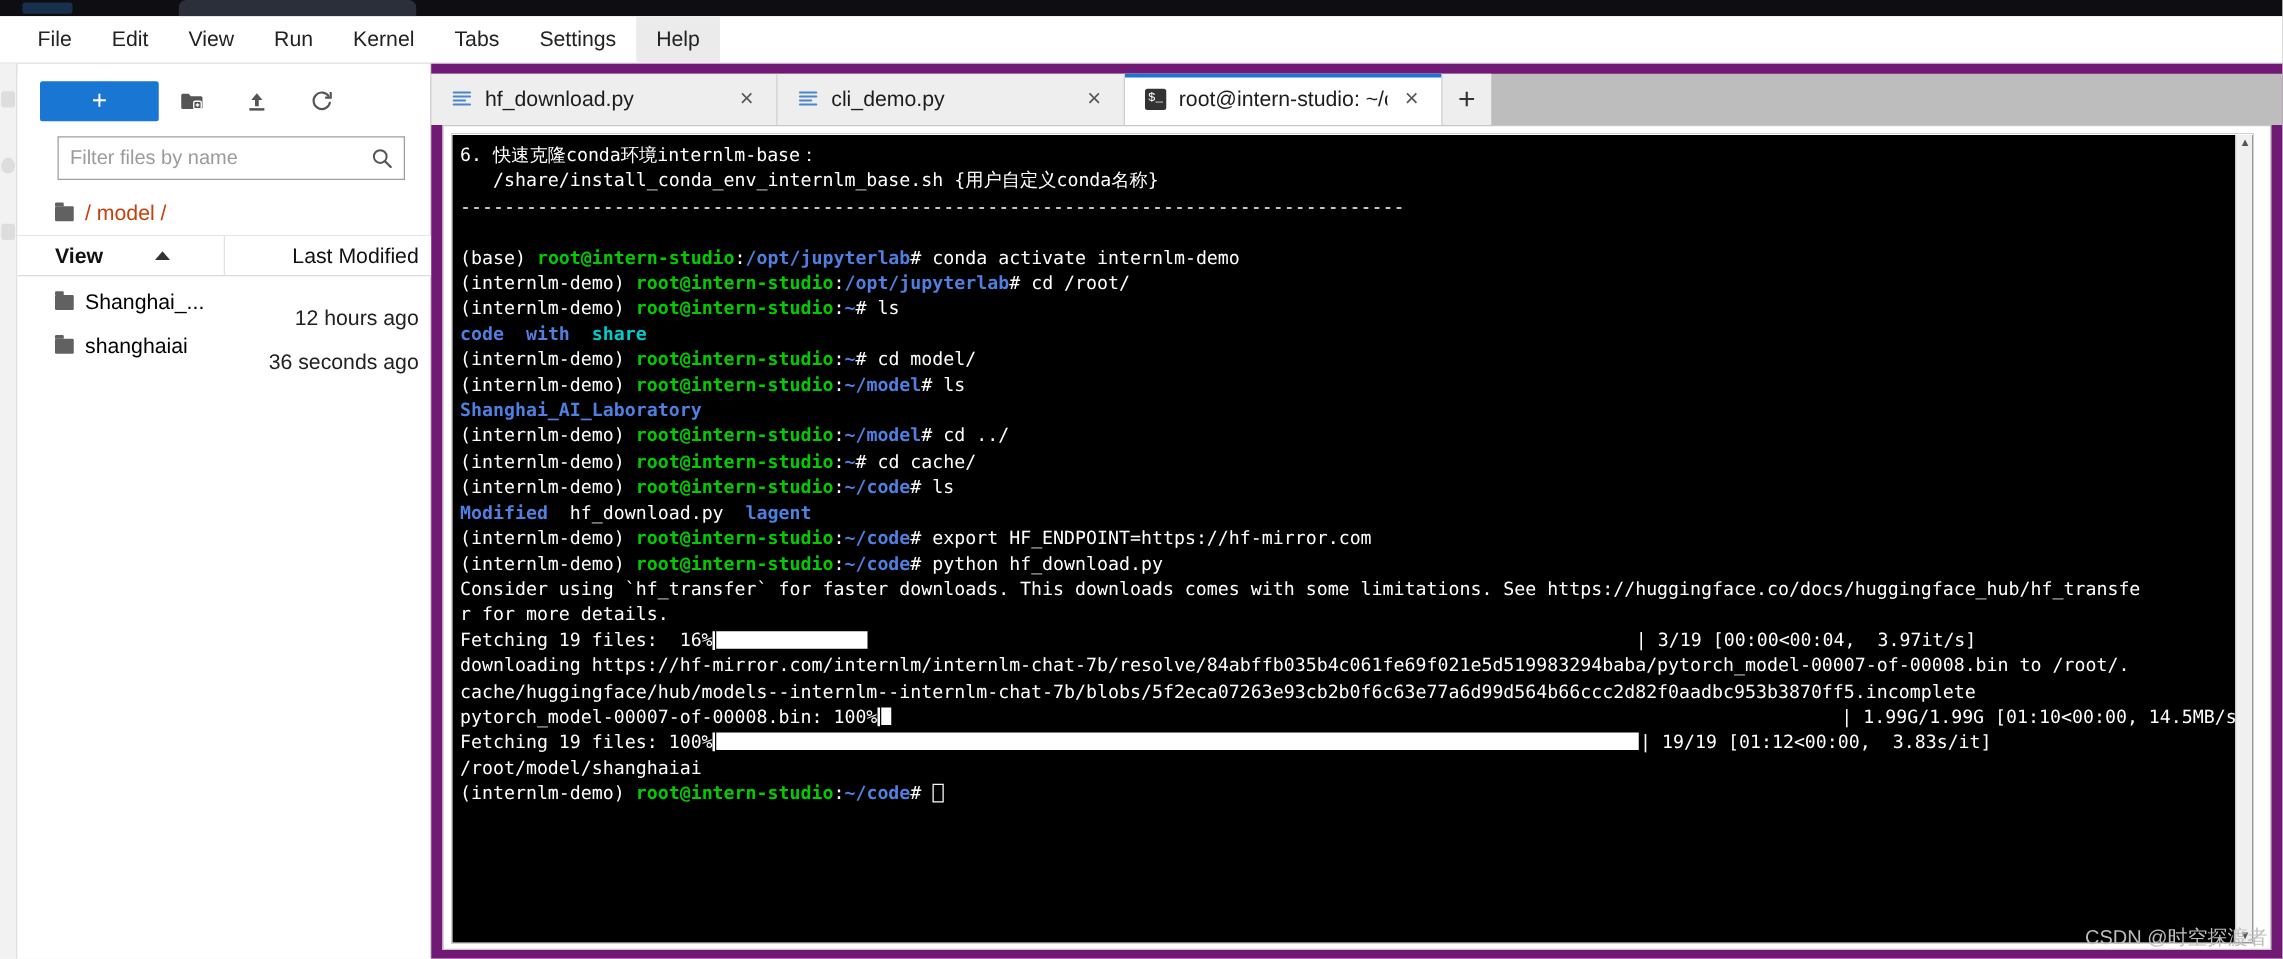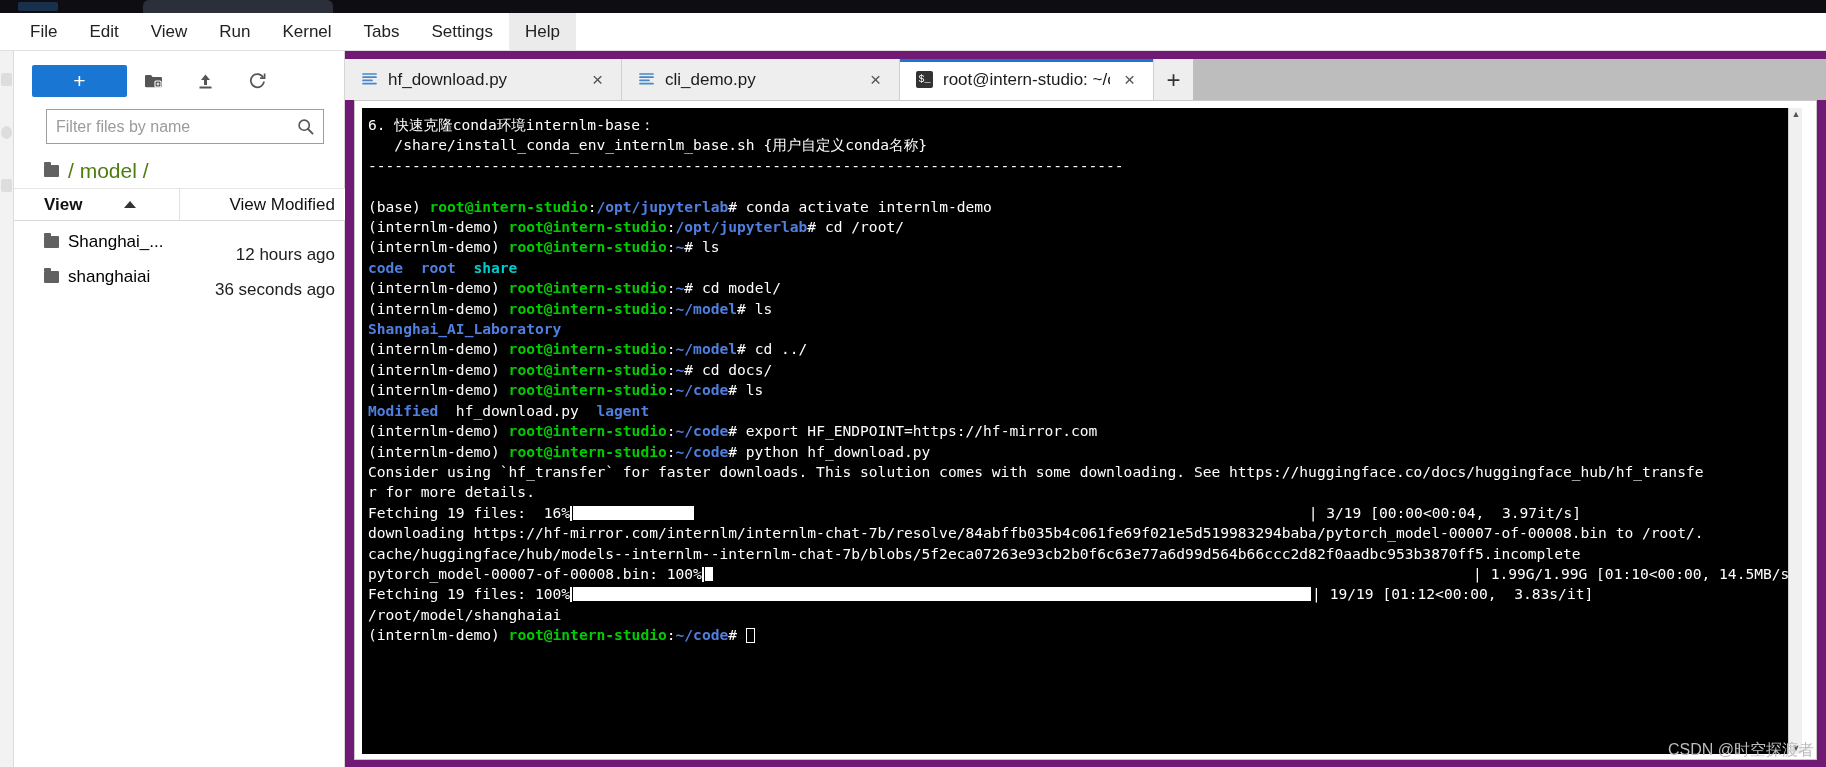--- a/index.html
+++ b/index.html
@@ -83,21 +83,21 @@
     font-family:"Liberation Sans", sans-serif; background:transparent;
   }
   .filterwrap input::placeholder { color:#9b9b9b; }
   .filterwrap .mag { color:#555; display:flex; align-items:center; }
 
   .breadcrumb {
     position:absolute; left:0; top:102px; width:331px; height:36px;
     display:flex; align-items:center; padding-left:30px; gap:9px;
     border-bottom:1px solid #e6e6e6;
   }
-  .breadcrumb .label { font-size:21px; color:#4d7c0f; }
+  .breadcrumb .label { font-size:17px; color:#c2410c; }
 
   .listhead {
     position:absolute; left:0; top:138px; width:331px; height:32px;
     display:flex; align-items:center; border-bottom:1px solid #dadada;
     background:#fff;
   }
   .listhead .col-name {
     width:166px; padding-left:30px; font-size:17px; font-weight:bold; color:#111;
     display:flex; align-items:center; gap:42px;
     border-right:1px solid #e2e2e2; height:100%;
@@ -281,21 +281,21 @@
     <div class="breadcrumb">
       <span class="folder-ico"></span>
       <span class="label">/ model /</span>
     </div>
 
     <div class="listhead">
       <div class="col-name">
         <span>View</span>
         <span class="sortcaret"></span>
       </div>
-      <div class="col-mod">View Modified</div>
+      <div class="col-mod">Last Modified</div>
     </div>
 
     <div class="filerow" style="top:174px;">
       <div class="fname">
         <span class="folder-ico"></span>
         <span>Shanghai_...</span>
       </div>
       <div class="fmod">12 hours ago</div>
     </div>
 
@@ -344,31 +344,31 @@
 
     <div class="termouter">
       <div class="termshell">
         <pre class="term" id="term-out"><span class="c-white">6. 快速克隆conda环境internlm-base：</span>
 <span class="c-white">   /share/install_conda_env_internlm_base.sh {用户自定义conda名称}</span>
 <span class="c-white">--------------------------------------------------------------------------------------</span>
 <span class="c-white"></span>
 <span class="c-white">(base) </span><span class="c-green">root@intern-studio</span><span class="c-white">:</span><span class="c-blue">/opt/jupyterlab</span><span class="c-white"># conda activate internlm-demo</span>
 <span class="c-white">(internlm-demo) </span><span class="c-green">root@intern-studio</span><span class="c-white">:</span><span class="c-blue">/opt/jupyterlab</span><span class="c-white"># cd /root/</span>
 <span class="c-white">(internlm-demo) </span><span class="c-green">root@intern-studio</span><span class="c-white">:</span><span class="c-blue">~</span><span class="c-white"># ls</span>
-<span class="c-blue">code</span><span class="c-white">  </span><span class="c-blue">root</span><span class="c-white">  </span><span class="c-cyan">share</span>
+<span class="c-blue">code</span><span class="c-white">  </span><span class="c-blue">with</span><span class="c-white">  </span><span class="c-cyan">share</span>
 <span class="c-white">(internlm-demo) </span><span class="c-green">root@intern-studio</span><span class="c-white">:</span><span class="c-blue">~</span><span class="c-white"># cd model/</span>
 <span class="c-white">(internlm-demo) </span><span class="c-green">root@intern-studio</span><span class="c-white">:</span><span class="c-blue">~/model</span><span class="c-white"># ls</span>
 <span class="c-blue">Shanghai_AI_Laboratory</span>
 <span class="c-white">(internlm-demo) </span><span class="c-green">root@intern-studio</span><span class="c-white">:</span><span class="c-blue">~/model</span><span class="c-white"># cd ../</span>
-<span class="c-white">(internlm-demo) </span><span class="c-green">root@intern-studio</span><span class="c-white">:</span><span class="c-blue">~</span><span class="c-white"># cd docs/</span>
+<span class="c-white">(internlm-demo) </span><span class="c-green">root@intern-studio</span><span class="c-white">:</span><span class="c-blue">~</span><span class="c-white"># cd cache/</span>
 <span class="c-white">(internlm-demo) </span><span class="c-green">root@intern-studio</span><span class="c-white">:</span><span class="c-blue">~/code</span><span class="c-white"># ls</span>
 <span class="c-blue">Modified</span><span class="c-white">  hf_download.py  </span><span class="c-blue">lagent</span>
 <span class="c-white">(internlm-demo) </span><span class="c-green">root@intern-studio</span><span class="c-white">:</span><span class="c-blue">~/code</span><span class="c-white"># export HF_ENDPOINT=https://hf-mirror.com</span>
 <span class="c-white">(internlm-demo) </span><span class="c-green">root@intern-studio</span><span class="c-white">:</span><span class="c-blue">~/code</span><span class="c-white"># python hf_download.py</span>
-<span class="c-white">Consider using `hf_transfer` for faster downloads. This solution comes with some downloading. See https://huggingface.co/docs/huggingface_hub/hf_transfe</span>
+<span class="c-white">Consider using `hf_transfer` for faster downloads. This downloads comes with some limitations. See https://huggingface.co/docs/huggingface_hub/hf_transfe</span>
 <span class="c-white">r for more details.</span>
 <span class="c-white">Fetching 19 files:  16%</span><span class="cursorblk" style="width:2px;border:0;background:#fff;"></span><span class="pbar" style="width:121px;"></span><span style="display:inline-block;width:613.6px;"></span><span class="c-white">| 3/19 [00:00&lt;00:04,  3.97it/s]</span>
 <span class="c-white">downloading https://hf-mirror.com/internlm/internlm-chat-7b/resolve/84abffb035b4c061fe69f021e5d519983294baba/pytorch_model-00007-of-00008.bin to /root/.</span>
 <span class="c-white">cache/huggingface/hub/models--internlm--internlm-chat-7b/blobs/5f2eca07263e93cb2b0f6c63e77a6d99d564b66ccc2d82f0aadbc953b3870ff5.incomplete</span>
 <span class="c-white">pytorch_model-00007-of-00008.bin: 100%</span><span class="cursorblk" style="width:2px;border:0;background:#fff;"></span><span class="pbar" style="width:8px;"></span><span style="display:inline-block;width:759.2px;"></span><span class="c-white">| 1.99G/1.99G [01:10&lt;00:00, 14.5MB/s]</span>
 <span class="c-white">Fetching 19 files: 100%</span><span class="cursorblk" style="width:2px;border:0;background:#fff;"></span><span class="pbar" style="width:738px;"></span><span class="c-white">| 19/19 [01:12&lt;00:00,  3.83s/it]</span>
 <span class="c-white">/root/model/shanghaiai</span>
 <span class="c-white">(internlm-demo) </span><span class="c-green">root@intern-studio</span><span class="c-white">:</span><span class="c-blue">~/code</span><span class="c-white"># </span><span class="cursorblk"></span>
 </pre>
         <div class="termscroll">

